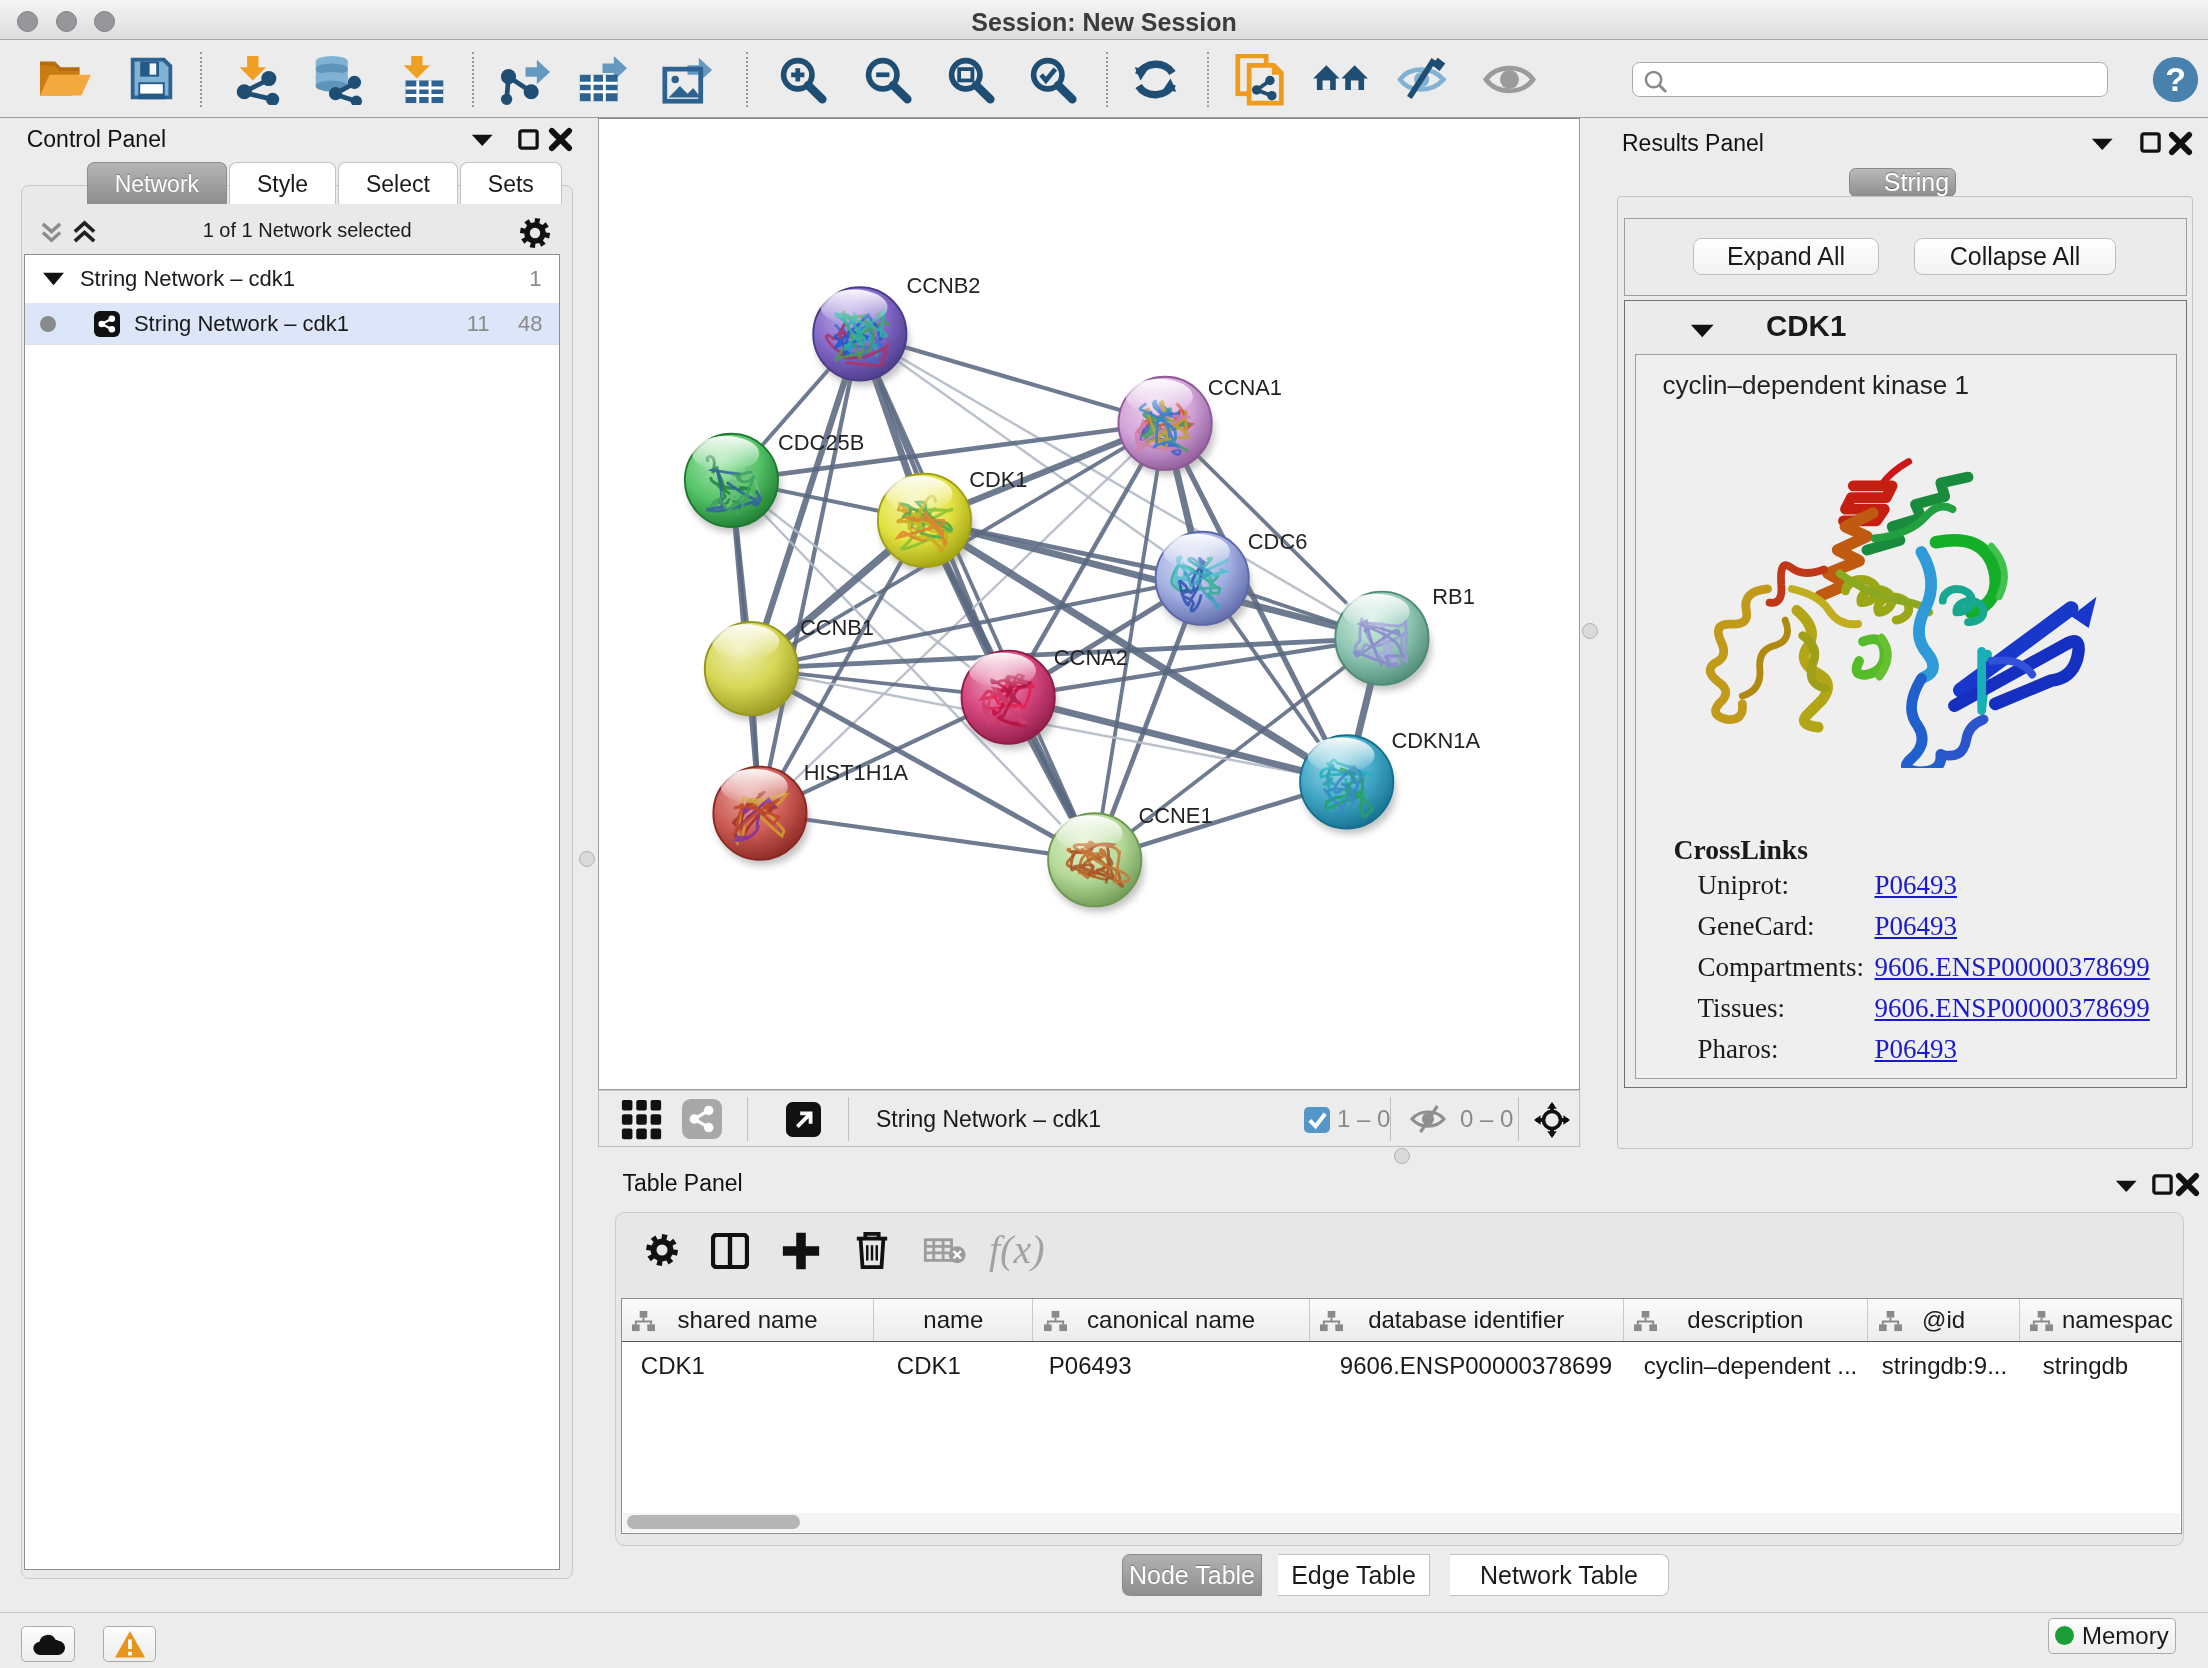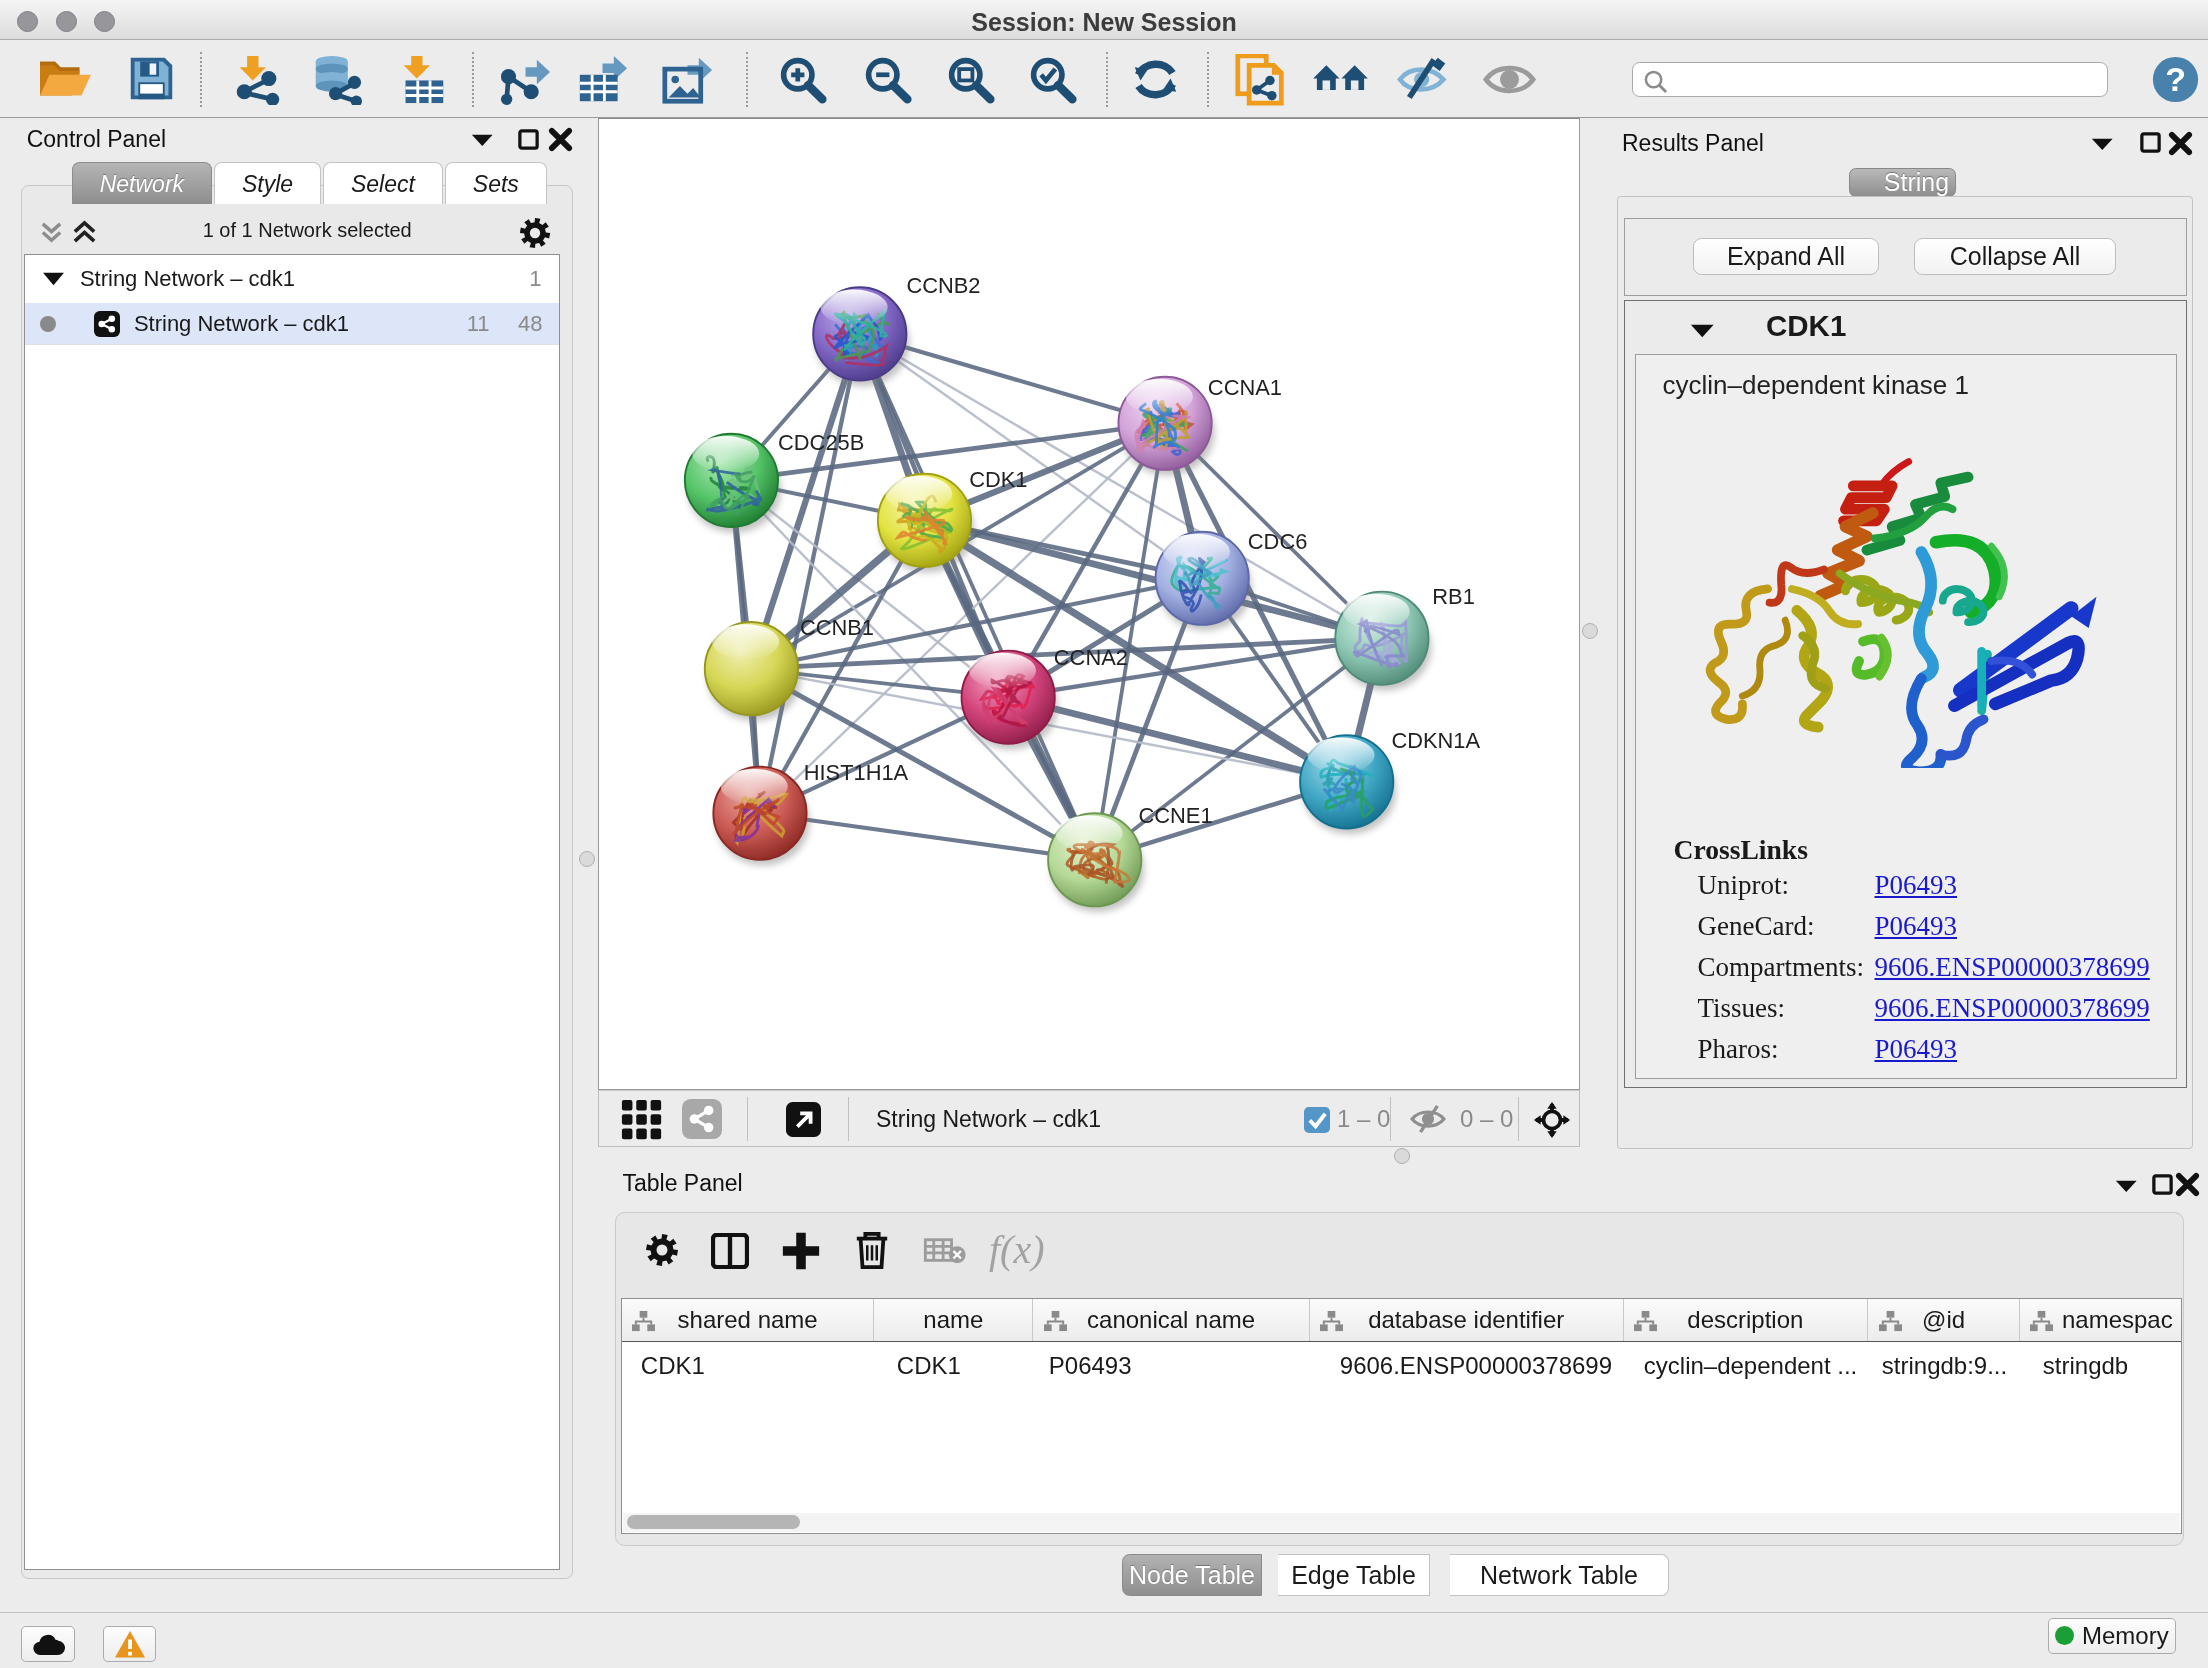--- a/index.html
+++ b/index.html
@@ -21,21 +21,21 @@
 .tbsep { position:absolute; top:11.4px; height:55px; width:0;
   border-left:2.9px dotted #9a9a9a; }
 .ticon { position:absolute; top:13.3px; }
 
 
 .paneltitle { font-size:23px; color:#111; }
 
 #controlpanel { position:absolute; left:5.7px; top:120px; width:584px; height:1465px; }
 #cp-body { position:absolute; left:15px; top:65px; width:552px; height:1394px;
   background:#e9e9e9; border:1px solid #c6c6c6; border-radius:7.6px; }
-.tabrow { position:absolute; top:42px; left:66px; display:flex;font-style:italic; }
+.tabrow { position:absolute; top:42px; left:81px; display:flex; }
 .tab { height:42px; line-height:42px; padding:0 27px; font-size:23px; text-align:center;
   background:#fff; border:1px solid #c4c4c4; border-bottom:none;
   border-radius:7.6px 7.6px 0 0; margin-right:1.9px; position:relative; z-index:3; }
 .tab.sel { background:linear-gradient(#b5b5b5,#8d8d8d); color:#fff;
   text-shadow:0 -1px 1px rgba(0,0,0,.3); border-color:#8d8d8d; }
 
 
 #netbar { position:absolute; left:9.5px; top:27px; width:533px; height:40px; }
 #netlist { position:absolute; left:1.9px; top:68px; width:536px; height:1316px;
   background:#fff; border:1px solid #8f8f8f; }

